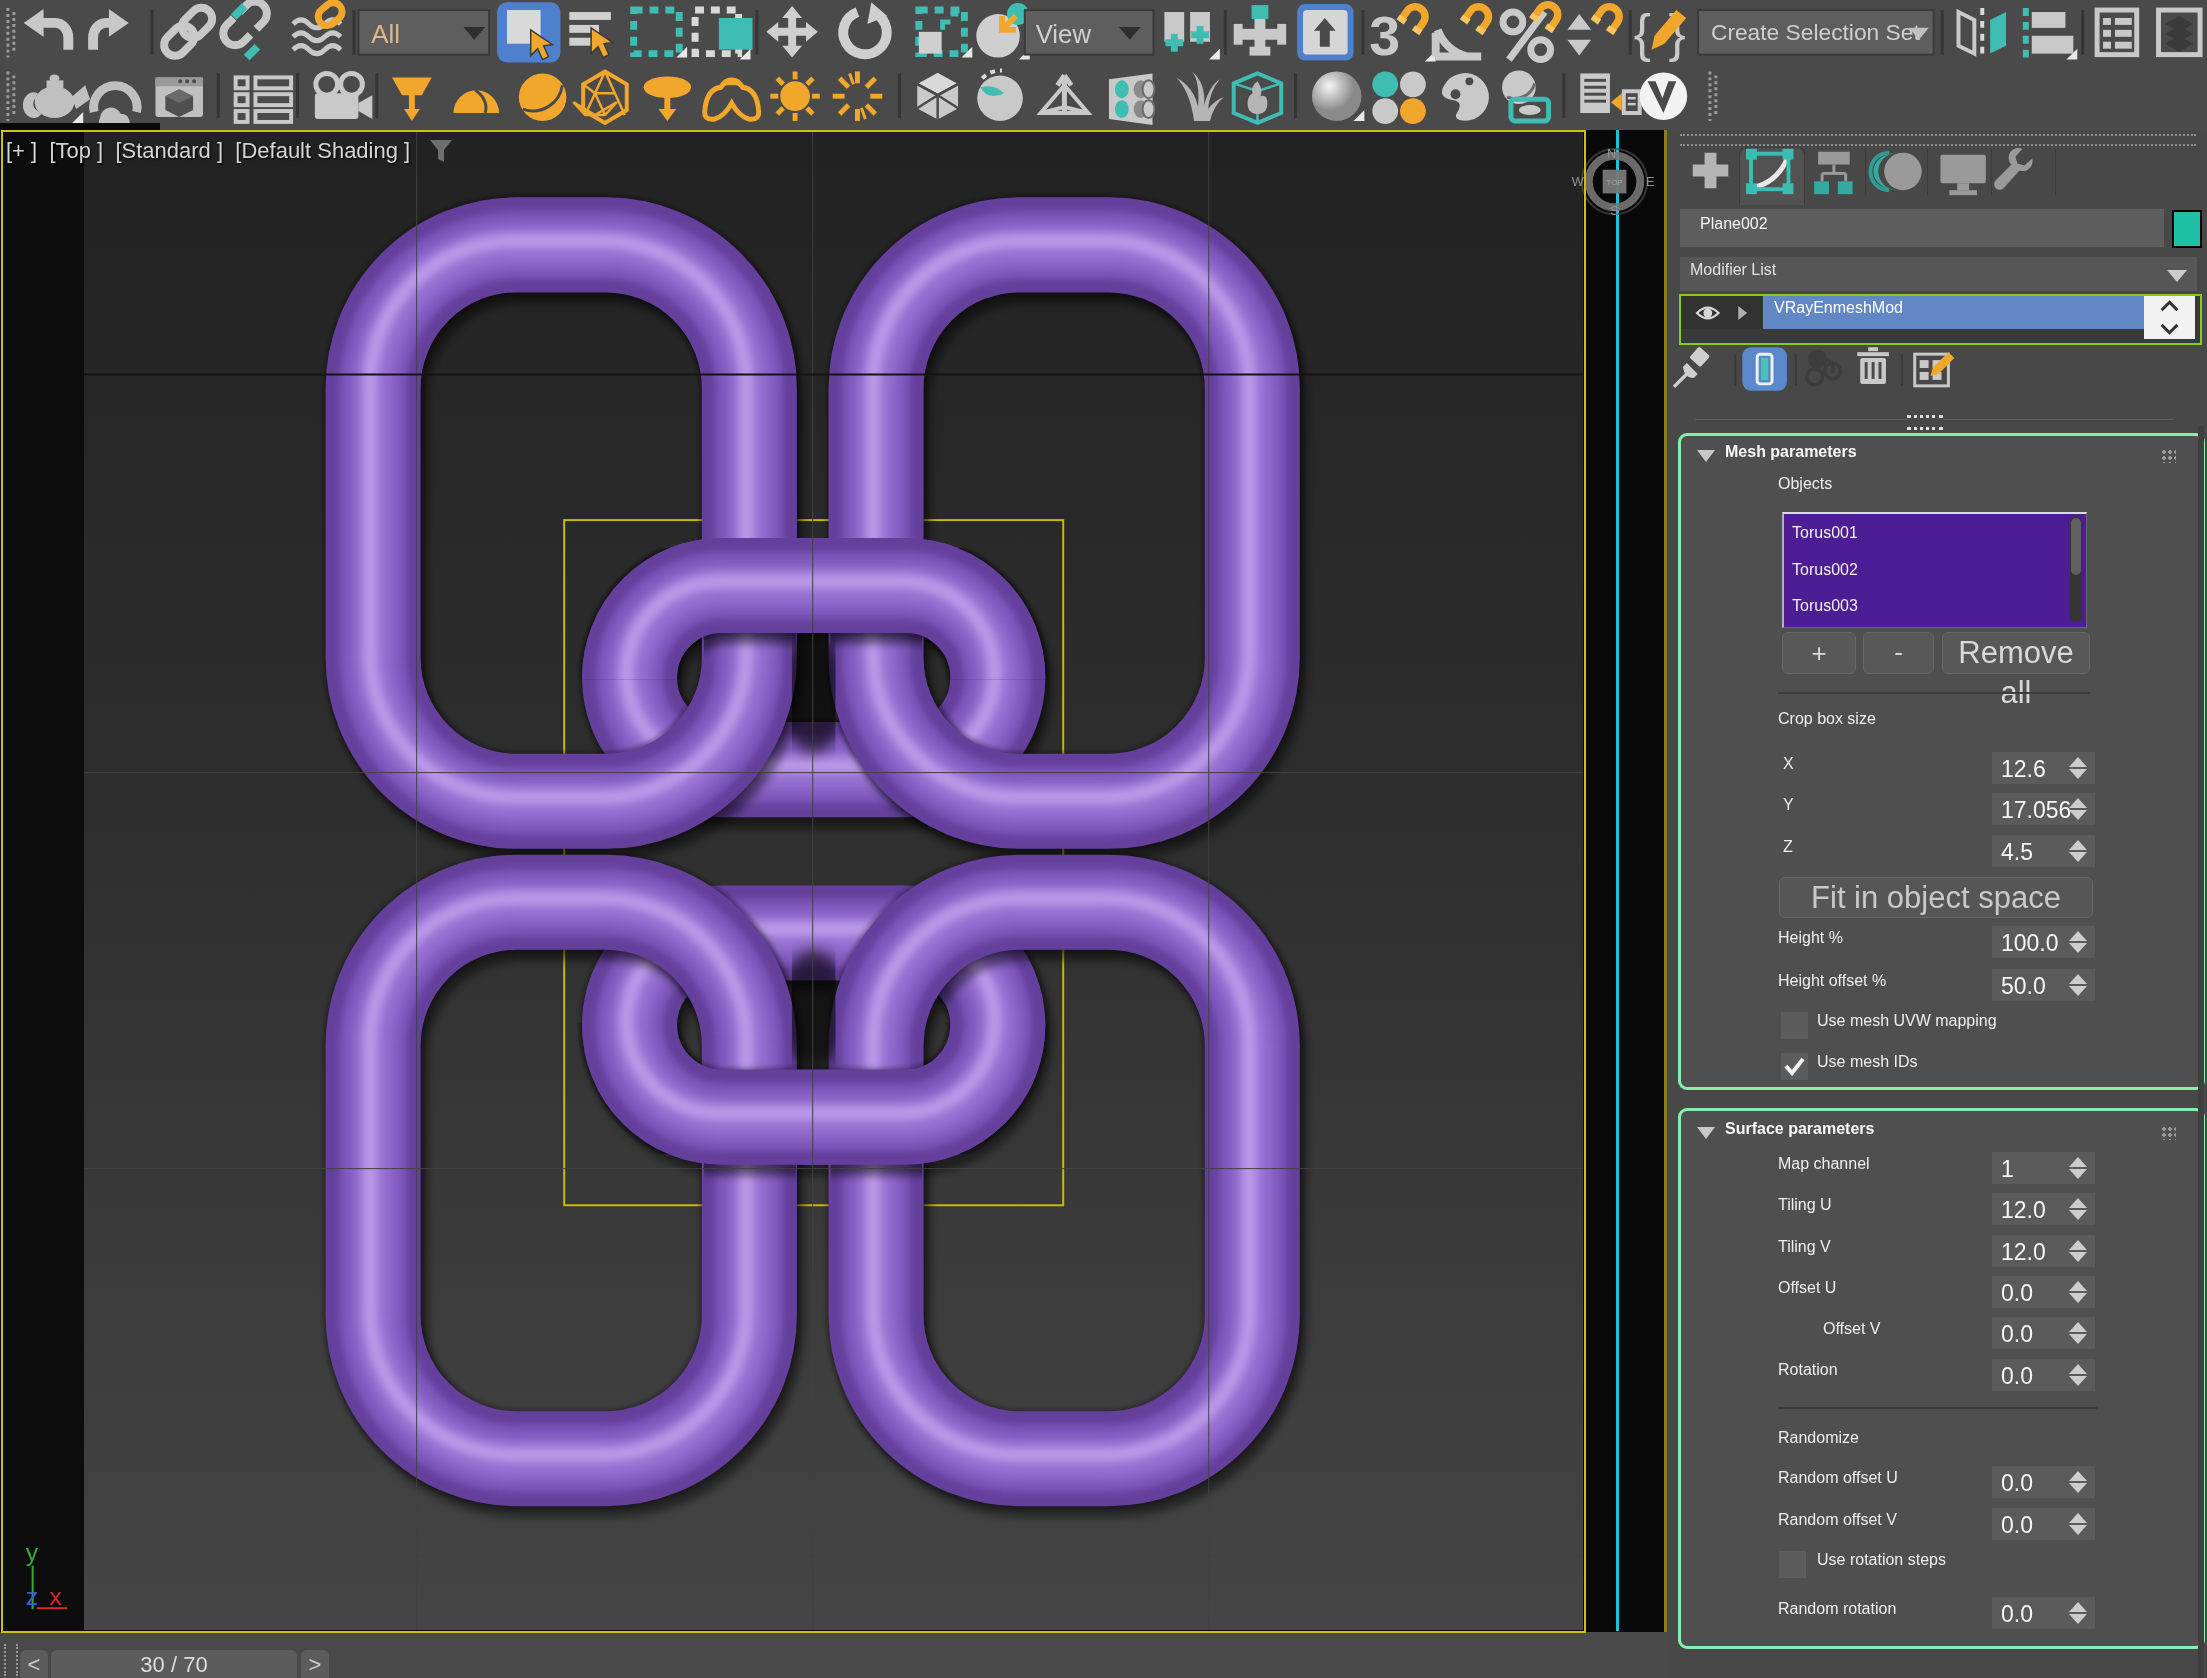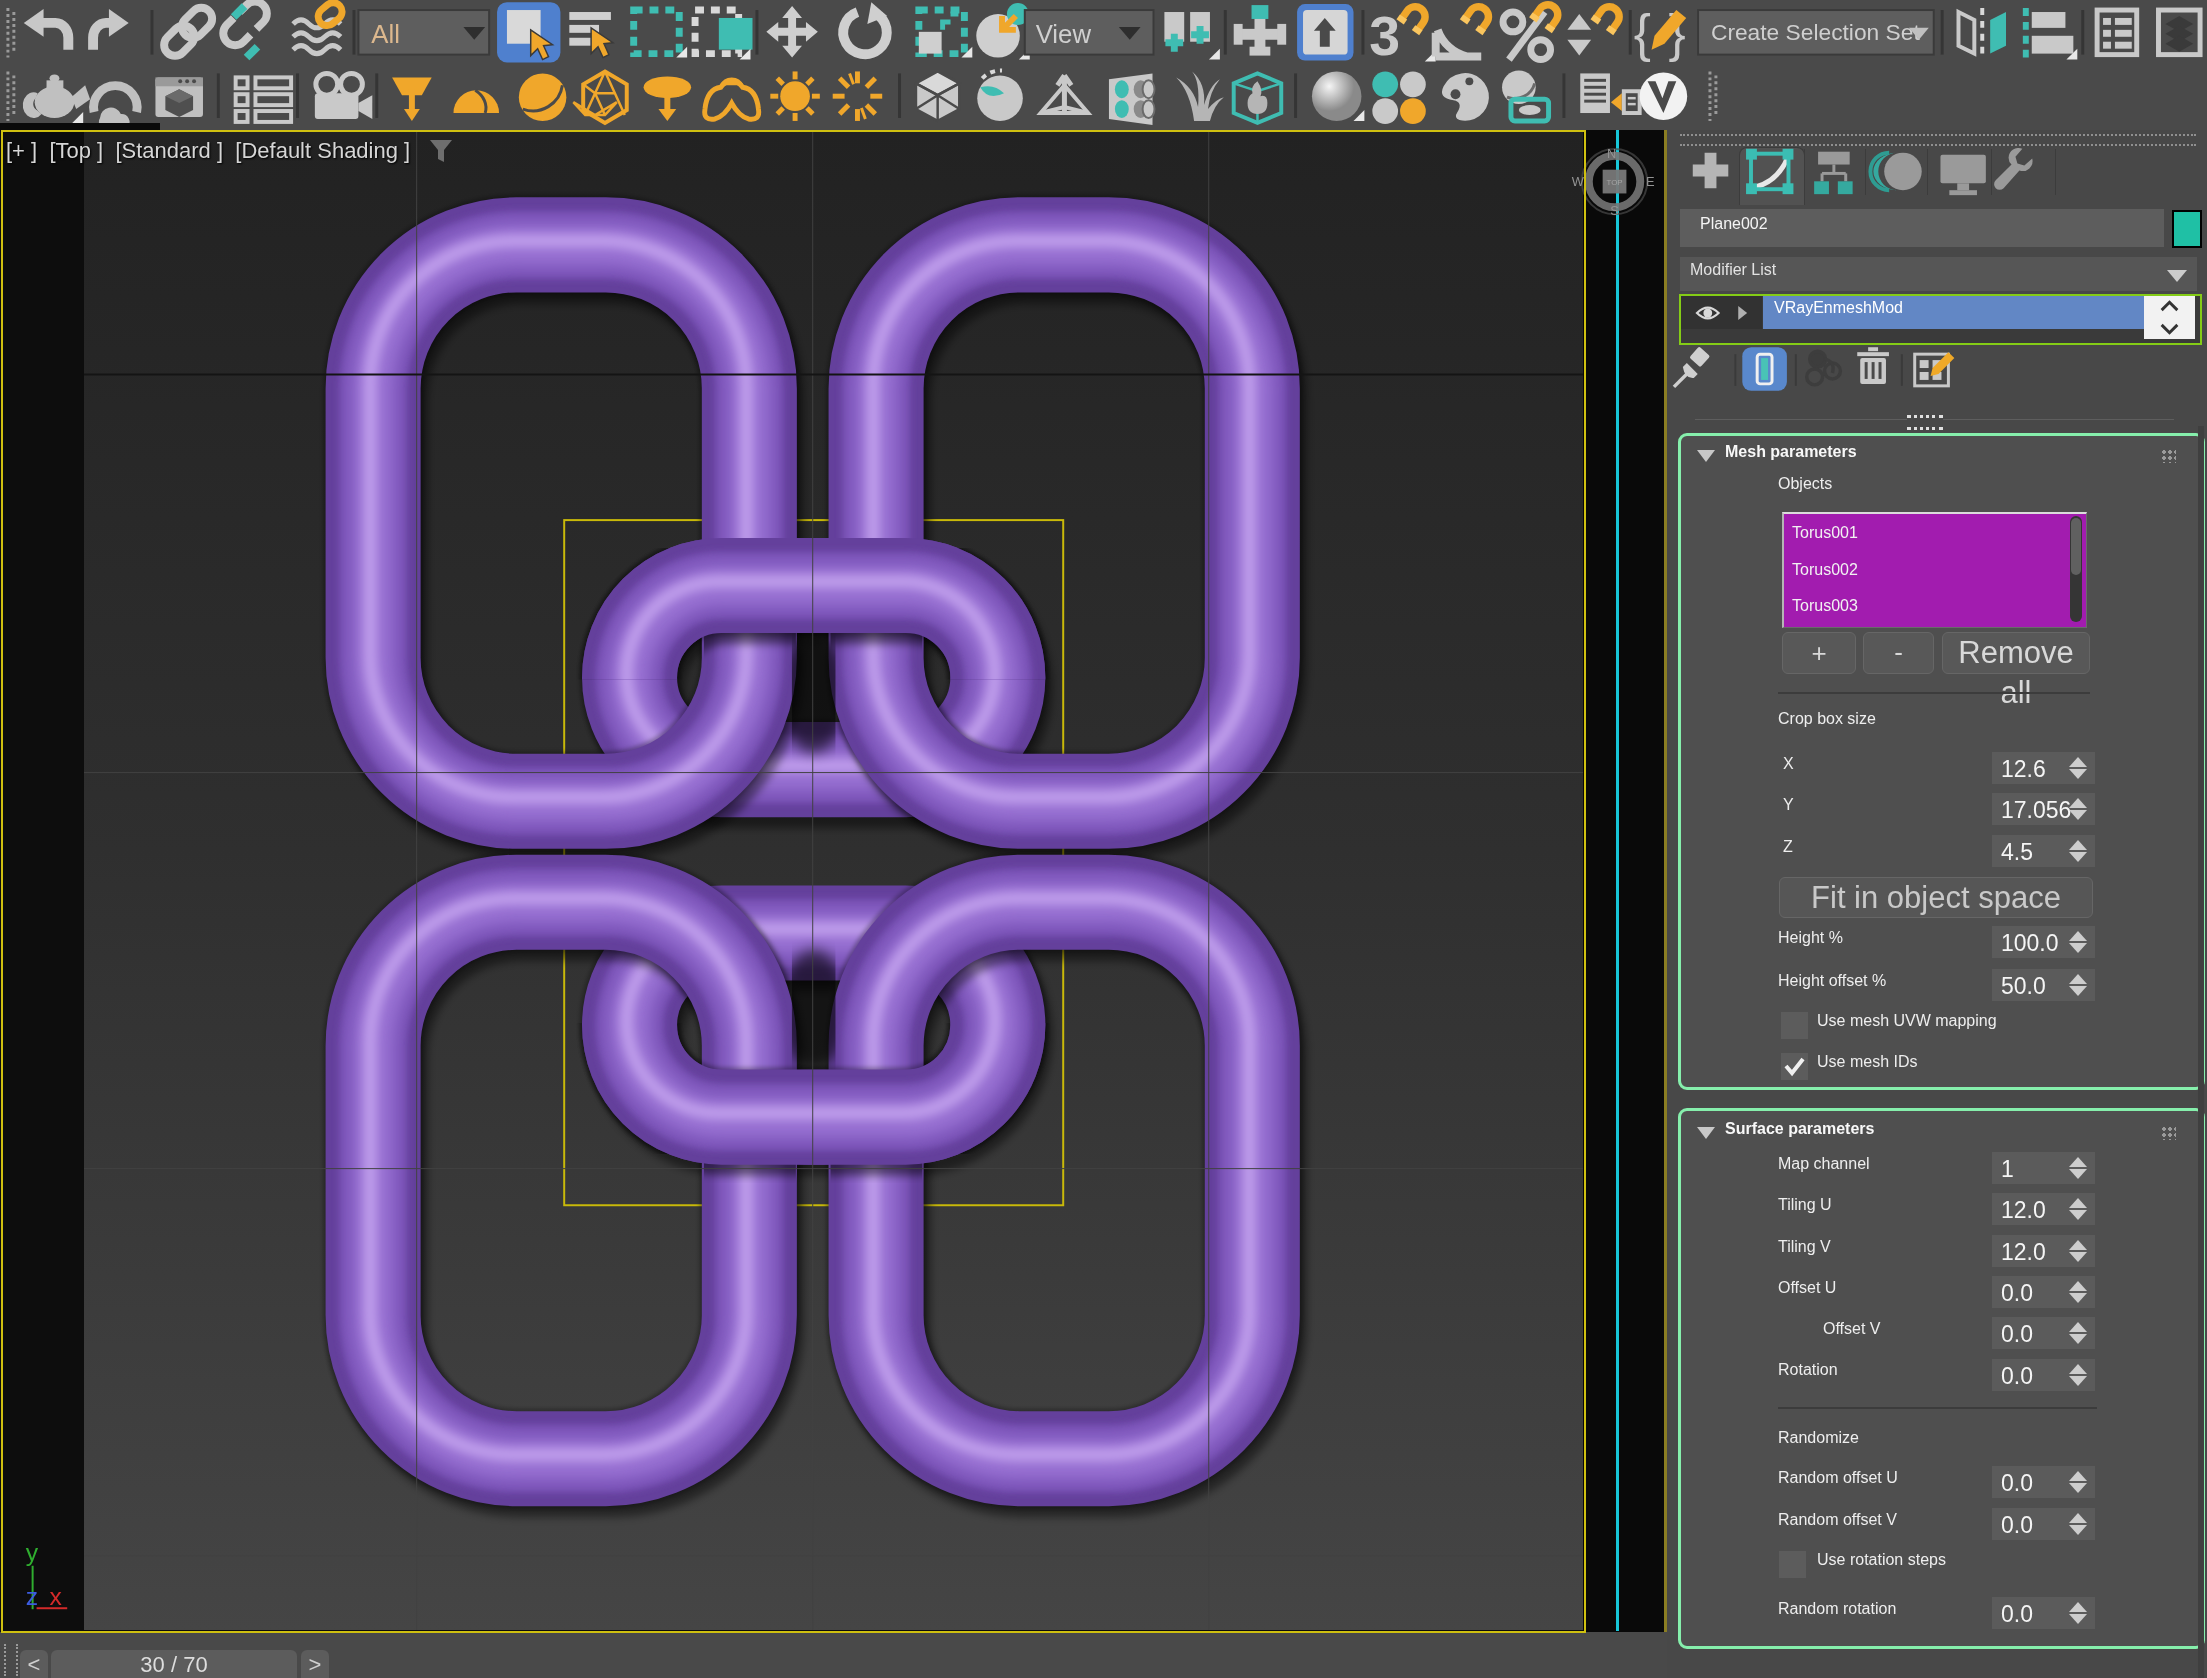--- a/index.html
+++ b/index.html
@@ -660,21 +660,21 @@
       </g>
     </svg>
     <div class="abs" style="left:28px;top:289px;width:479px;height:1px;background:#5e5e5e;"></div>
     <div class="abs" style="left:240px;top:285px;width:36px;height:9px;background:#484848;border-top:3px dotted #e0e0e0;border-bottom:3px dotted #e0e0e0;"></div>
 
     <div class="roll" style="left:11px;top:303px;width:521px;height:651px;">
       <div class="abs" style="left:16px;top:14px;width:0;height:0;border-left:9px solid transparent;border-right:9px solid transparent;border-top:12px solid #c8c8c8;"></div>
       <div class="lbl" style="left:44px;top:7px;font-weight:bold;color:#f8f8f8;">Mesh parameters</div>
       <div class="abs" style="left:480px;top:13px;width:15px;height:14px;background-image:radial-gradient(#9a9a9a 1.6px, transparent 1.8px);background-size:6px 6px;"></div>
       <div class="lbl" style="left:97px;top:39px;">Objects</div>
-      <div class="abs" style="left:101px;top:76px;width:302px;height:113px;background:#a21caf;border-top:2px solid #dcdcdc;border-left:2px solid #b5b5b5;border-right:1px solid #6a6a6a;border-bottom:1px solid #6a6a6a;">
+      <div class="abs" style="left:101px;top:76px;width:302px;height:113px;background:#4c1d95;border-top:2px solid #dcdcdc;border-left:2px solid #b5b5b5;border-right:1px solid #6a6a6a;border-bottom:1px solid #6a6a6a;">
         <div class="lbl" style="left:8px;top:10px;color:#f2f2f2;">Torus001</div>
         <div class="lbl" style="left:8px;top:47px;color:#f2f2f2;">Torus002</div>
         <div class="lbl" style="left:8px;top:83px;color:#f2f2f2;">Torus003</div>
         <div class="abs" style="left:286px;top:2px;width:12px;height:106px;background:#353535;border-radius:6px;">
           <div class="abs" style="left:1px;top:2px;width:10px;height:57px;background:#606060;border-radius:5px;"></div>
         </div>
       </div>
       <div class="btn" style="left:101px;top:196px;width:72px;height:40px;line-height:40px;font-size:26px;">+</div>
       <div class="btn" style="left:182px;top:196px;width:69px;height:40px;line-height:38px;font-size:26px;">-</div>
       <div class="btn" style="left:261px;top:196px;width:146px;height:40px;line-height:40px;">Remove all</div>

